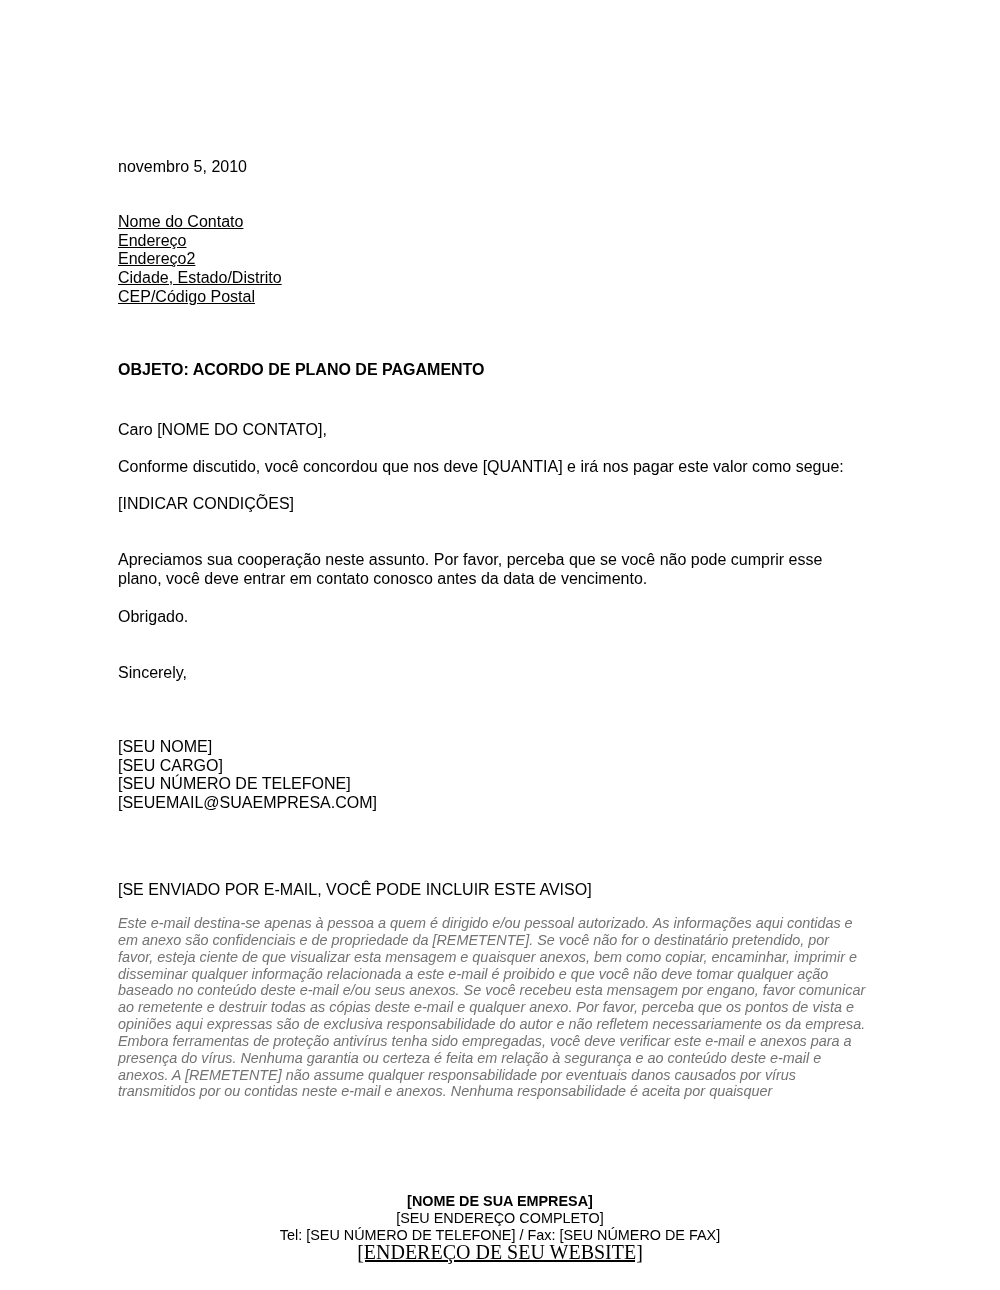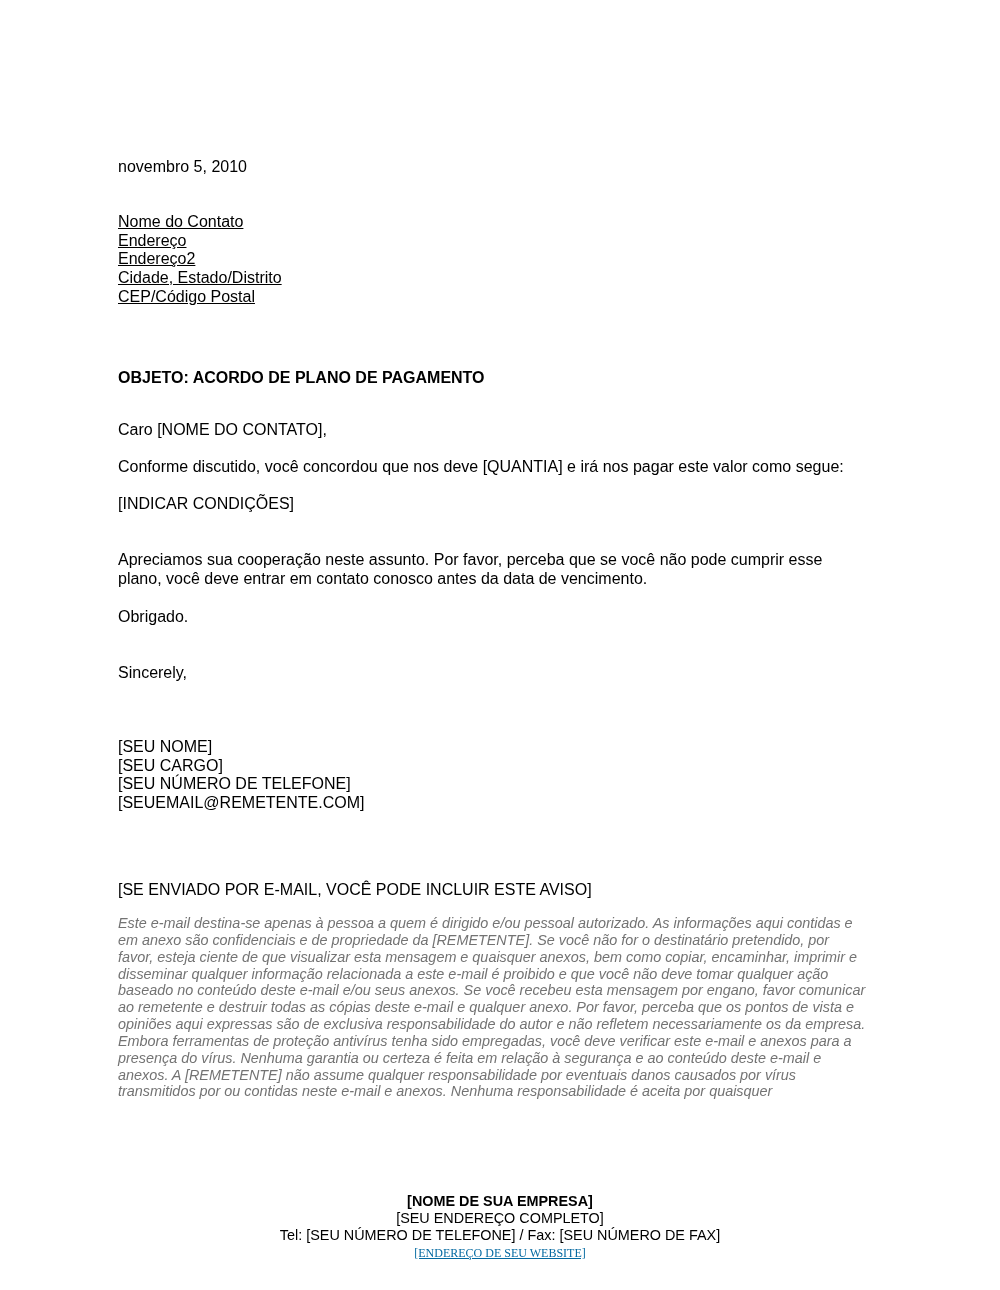--- a/index.html
+++ b/index.html
@@ -53,62 +53,62 @@
       left: 0;
       top: 1163px;
       width: 1000px;
       text-align: center;
       font-size: 14.4px;
       line-height: 17px;
     }
     .footer .company { font-weight: bold; margin-top: 30px; }
     .footer a {
       font-family: "Liberation Serif", serif;
-      color: #0369a1;
+      color: #000000;
       text-decoration: underline;
-      font-size: 12px;
+      font-size: 20px;
     }
   </style>
 </head>
 <body>
 
 <div class="page">
 
   <div class="line" style="top:157px;">novembro 5, 2010</div>
 
   <div class="block" style="top:213px;text-decoration:underline;">
     <div>Nome do Contato</div>
     <div>Endereço</div>
     <div>Endereço2</div>
     <div>Cidade, Estado/Distrito</div>
     <div>CEP/Código Postal</div>
   </div>
 
-  <div class="line bold" style="top:368px;text-align:center;">OBJETO: ACORDO DE PLANO DE PAGAMENTO</div>
+  <div class="line bold" style="top:360px;text-align:center;">OBJETO: ACORDO DE PLANO DE PAGAMENTO</div>
 
   <div class="line" style="top:420px;">Caro [NOME DO CONTATO],</div>
 
   <div class="line" style="top:457px;">Conforme discutido, você concordou que nos deve [QUANTIA] e irá nos pagar este valor como segue:</div>
 
   <div class="line" style="top:494px;">[INDICAR CONDIÇÕES]</div>
 
   <div class="block" style="top:551px;">
     <div>Apreciamos sua cooperação neste assunto. Por favor, perceba que se você não pode cumprir esse</div>
     <div>plano, você deve entrar em contato conosco antes da data de vencimento.</div>
   </div>
 
   <div class="line" style="top:607px;">Obrigado.</div>
 
   <div class="line" style="top:663px;">Sincerely,</div>
 
   <div class="block" style="top:738px;">
     <div>[SEU NOME]</div>
     <div>[SEU CARGO]</div>
     <div>[SEU NÚMERO DE TELEFONE]</div>
-    <div>[SEUEMAIL@REMETENTE.COM]</div>
+    <div>[SEUEMAIL@SUAEMPRESA.COM]</div>
   </div>
 
   <div class="line" style="top:880px;">[SE ENVIADO POR E-MAIL, VOCÊ PODE INCLUIR ESTE AVISO]</div>
 
   <div class="disclaimer">
     <div>Este e-mail destina-se apenas à pessoa a quem é dirigido e/ou pessoal autorizado. As informações aqui contidas e</div>
     <div>em anexo são confidenciais e de propriedade da [REMETENTE]. Se você não for o destinatário pretendido, por</div>
     <div>favor, esteja ciente de que visualizar esta mensagem e quaisquer anexos, bem como copiar, encaminhar, imprimir e</div>
     <div>disseminar qualquer informação relacionada a este e-mail é proibido e que você não deve tomar qualquer ação</div>
     <div>baseado no conteúdo deste e-mail e/ou seus anexos. Se você recebeu esta mensagem por engano, favor comunicar</div>

